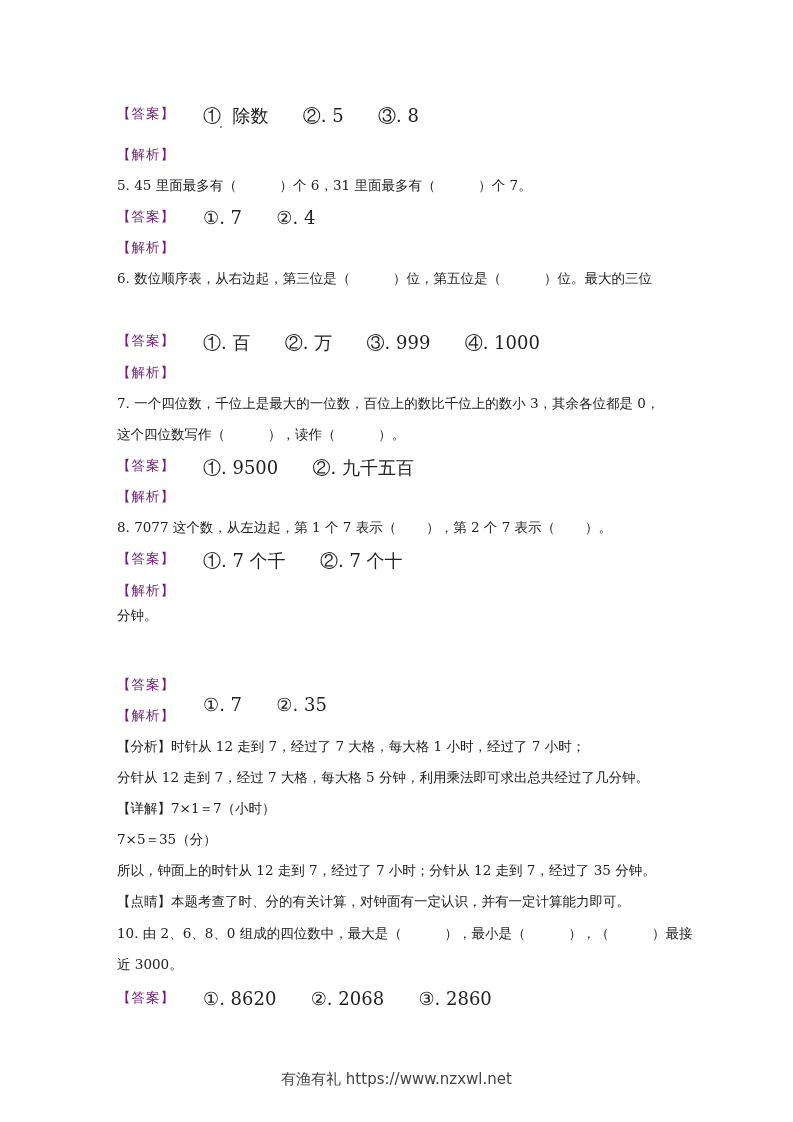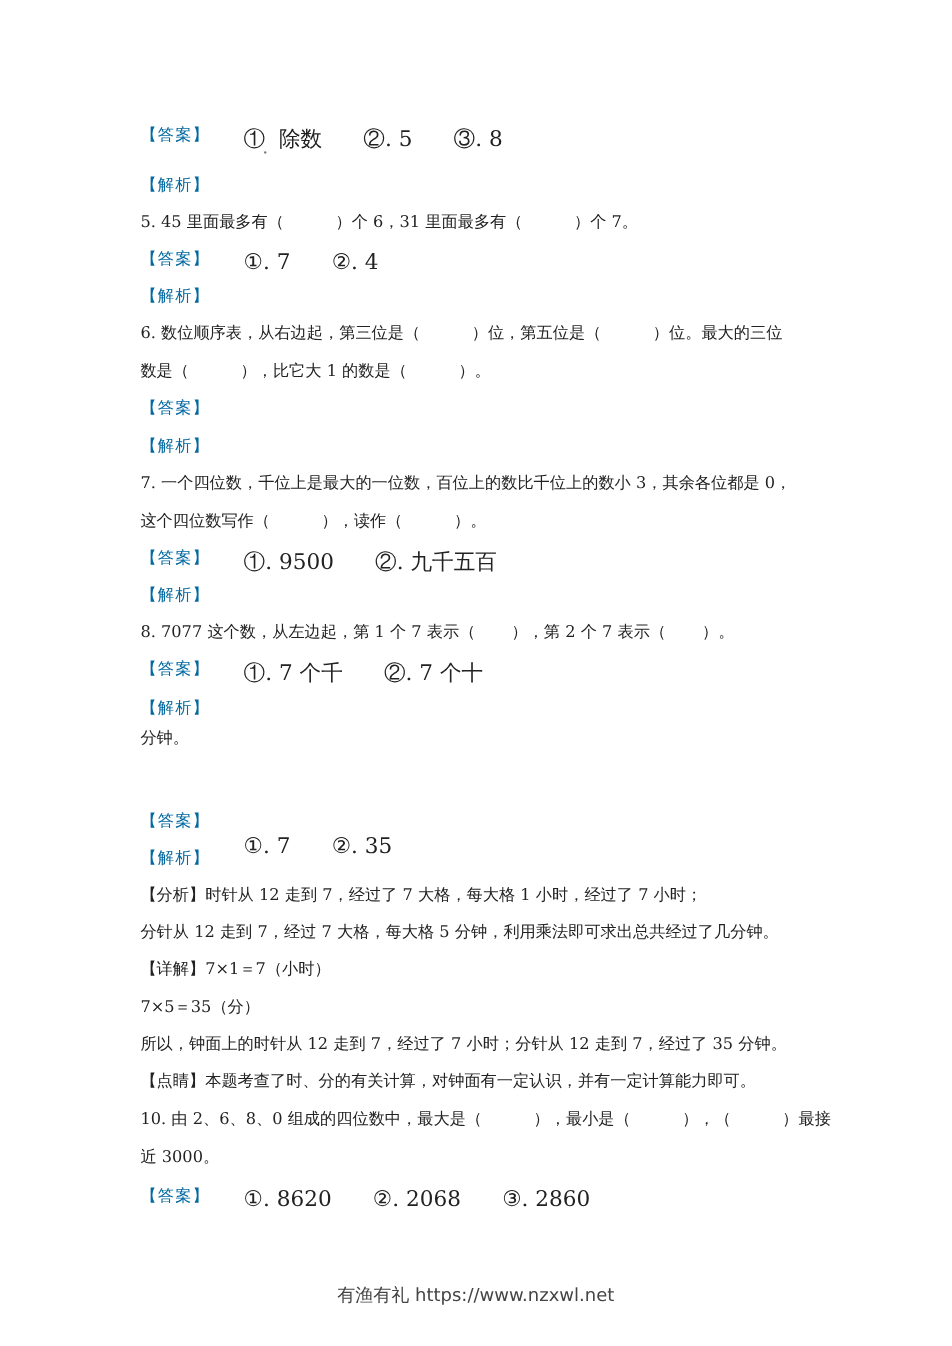--- a/index.html
+++ b/index.html
@@ -1,20 +1,20 @@
 <!DOCTYPE html>
 <html><head>
 <meta charset="utf-8">
 <style>
   html, body { margin: 0; padding: 0; background: #ffffff; }
   body { width: 793px; height: 1122px; position: relative; overflow: hidden;
          font-family: "DejaVu Serif", "Liberation Serif", serif; color: #222; }
   .page { position: absolute; left: 0; top: 0; width: 793px; height: 1122px; }
   .line { position: absolute; left: 117px; font-size: 13.5px; line-height: 18px; white-space: pre; }
-  .tag { color: #0369a1; letter-spacing: 1px; }
+  .tag { color: #701a75; letter-spacing: 1px; }
   .ans { position: absolute; left: 203px; font-size: 18px; white-space: pre; }
   .footer { position: absolute; left: 0; width: 793px; top: 1070px; text-align: center;
             font-family: "DejaVu Sans", "Liberation Sans", sans-serif; font-size: 15px; color: #444; }
   .dot { position: absolute; left: 220px; top: 126px; width: 2px; height: 2px; background: #777; border-radius: 1px; }
 </style>
 </head>
 <body>
 
 <div class="page">
 
@@ -22,22 +22,22 @@
   <div class="ans" style="top:104px">①  除数      ②. 5      ③. 8</div>
   <div class="dot"></div>
   <div class="line tag" style="top:145px">【解析】</div>
 
   <div class="line" style="top:176px">5. 45 里面最多有（          ）个 6，31 里面最多有（          ）个 7。</div>
   <div class="line tag" style="top:207px">【答案】</div>
   <div class="ans" style="top:207px">①. 7      ②. 4</div>
   <div class="line tag" style="top:238px">【解析】</div>
 
   <div class="line" style="top:269px">6. 数位顺序表，从右边起，第三位是（          ）位，第五位是（          ）位。最大的三位</div>
-  <div class="line" style="top:300px">数是（          ），比它大 1 的数是（          ）。</div>
   <div class="line tag" style="top:331px">【答案】</div>
+  <div class="ans" style="top:331px">①. 百      ②. 万      ③. 999      ④. 1000</div>
   <div class="line tag" style="top:363px">【解析】</div>
 
   <div class="line" style="top:394px">7. 一个四位数，千位上是最大的一位数，百位上的数比千位上的数小 3，其余各位都是 0，</div>
   <div class="line" style="top:425px">这个四位数写作（          ），读作（          ）。</div>
   <div class="line tag" style="top:456px">【答案】</div>
   <div class="ans" style="top:456px">①. 9500      ②. 九千五百</div>
   <div class="line tag" style="top:487px">【解析】</div>
 
   <div class="line" style="top:518px">8. 7077 这个数，从左边起，第 1 个 7 表示（       ），第 2 个 7 表示（       ）。</div>
   <div class="line tag" style="top:549px">【答案】</div>

